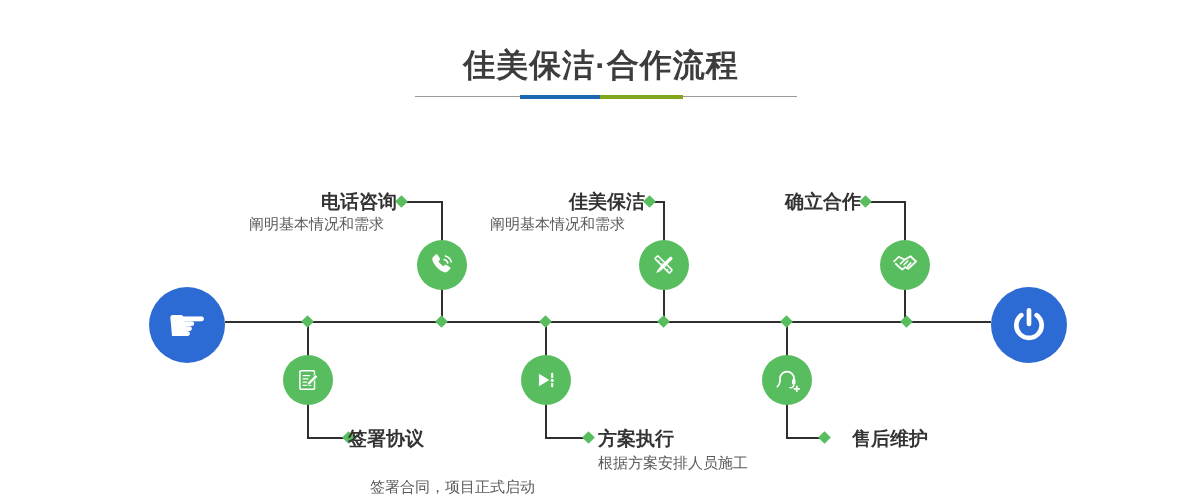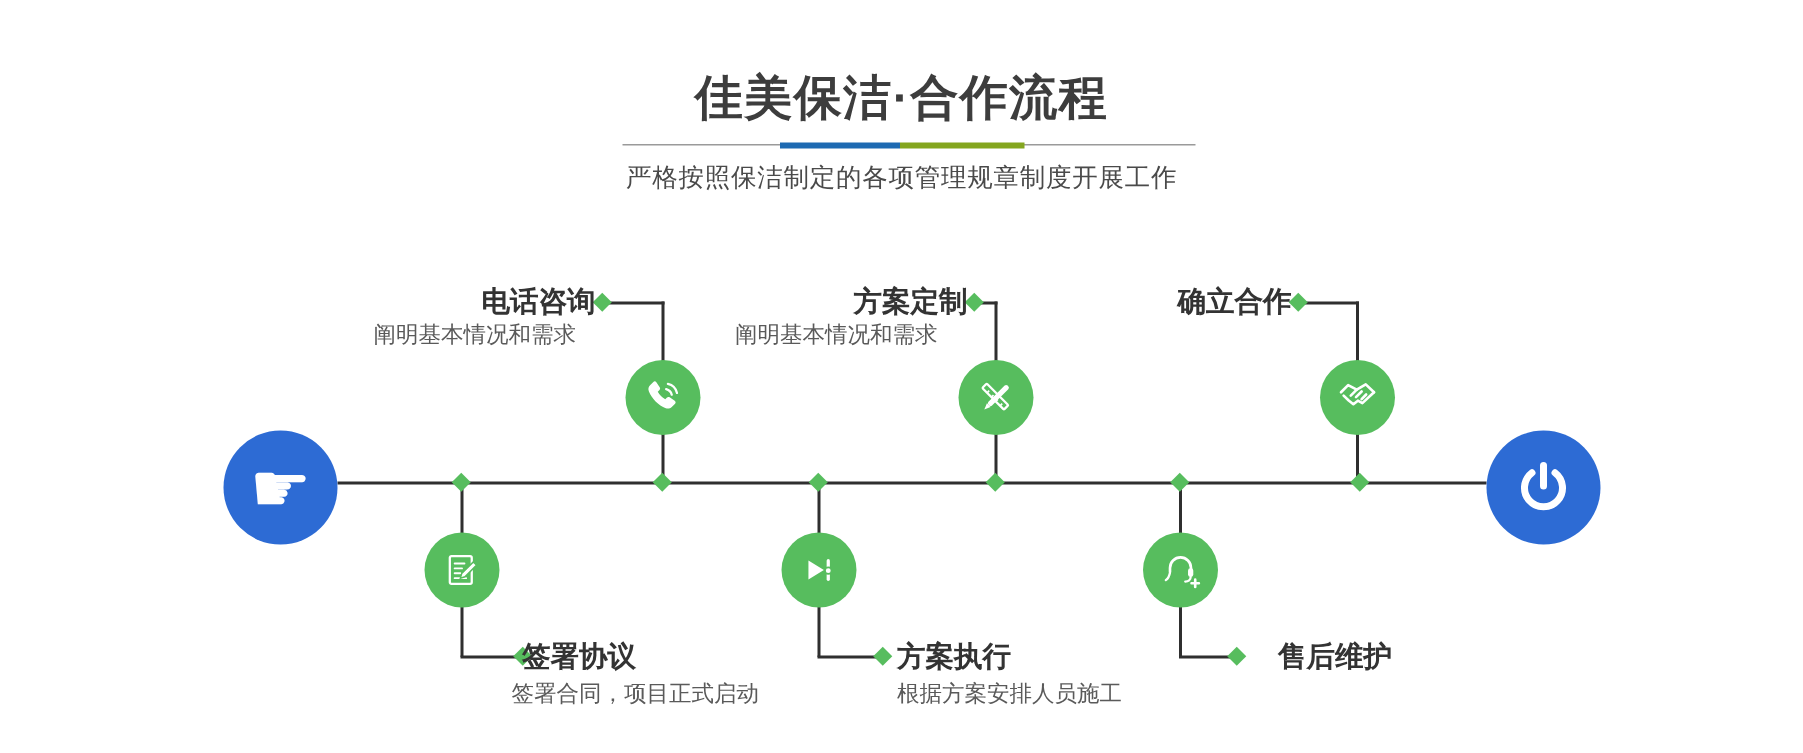--- a/index.html
+++ b/index.html
@@ -43,21 +43,20 @@
 </style>
 </head>
 <body>
 
 <div id="stage">
 
   <div class="title">佳美保洁·合作流程</div>
   <div class="divider-gray"></div>
   <div class="divider-blue"></div>
   <div class="divider-green"></div>
-  <div class="subtitle">严格按照保洁制定的各项管理规章制度开展工作</div>
 
   <div class="hline" style="left:225px;top:321px;width:766px;"></div>
 
   <div class="bcircle" style="left:149px;top:287px;">
     <span class="hand-glyph">☛</span>
   </div>
   <div class="bcircle" style="left:991px;top:287px;">
     <span style="display:flex;">
       <svg width="40" height="40" viewBox="0 0 24 24">
         <path d="M12 3.2v8.2" stroke="#fff" stroke-width="2.8" stroke-linecap="round" fill="none"></path>
@@ -155,26 +154,26 @@
         <path d="M6 13.4c-.4 2.4-1.3 3.6-2.4 4.4" fill="none" stroke="#fff" stroke-width="1.3" stroke-linecap="round"></path>
         <path d="M17.8 16c0 1.6-1.3 2.6-3.1 2.6" fill="none" stroke="#fff" stroke-width="1.3" stroke-linecap="round"></path>
         <path d="M18.3 19.6h4.2M20.4 17.5v4.2" stroke="#fff" stroke-width="1.5" stroke-linecap="round"></path>
       </svg>
     </span>
   </div>
 
   <div class="t-label" style="right:805px;">电话咨询</div>
   <div class="t-desc" style="right:818px;">阐明基本情况和需求</div>
 
-  <div class="t-label" style="right:557px;">方案定制</div>
+  <div class="t-label" style="right:557px;">佳美保洁</div>
   <div class="t-desc" style="right:577px;">阐明基本情况和需求</div>
 
   <div class="t-label" style="right:341px;">确立合作</div>
 
   <div class="b-label" style="left:348px;">签署协议</div>
-  <div class="b-desc" style="left:341px;">签署合同，项目正式启动</div>
+  <div class="b-desc" style="left:370px;margin-top:24px;">签署合同，项目正式启动</div>
 
   <div class="b-label" style="left:598px;">方案执行</div>
   <div class="b-desc" style="left:598px;">根据方案安排人员施工</div>
 
   <div class="b-label" style="left:833px;margin-left:19px;">售后维护</div>
 
 </div>
 
 </body></html>

